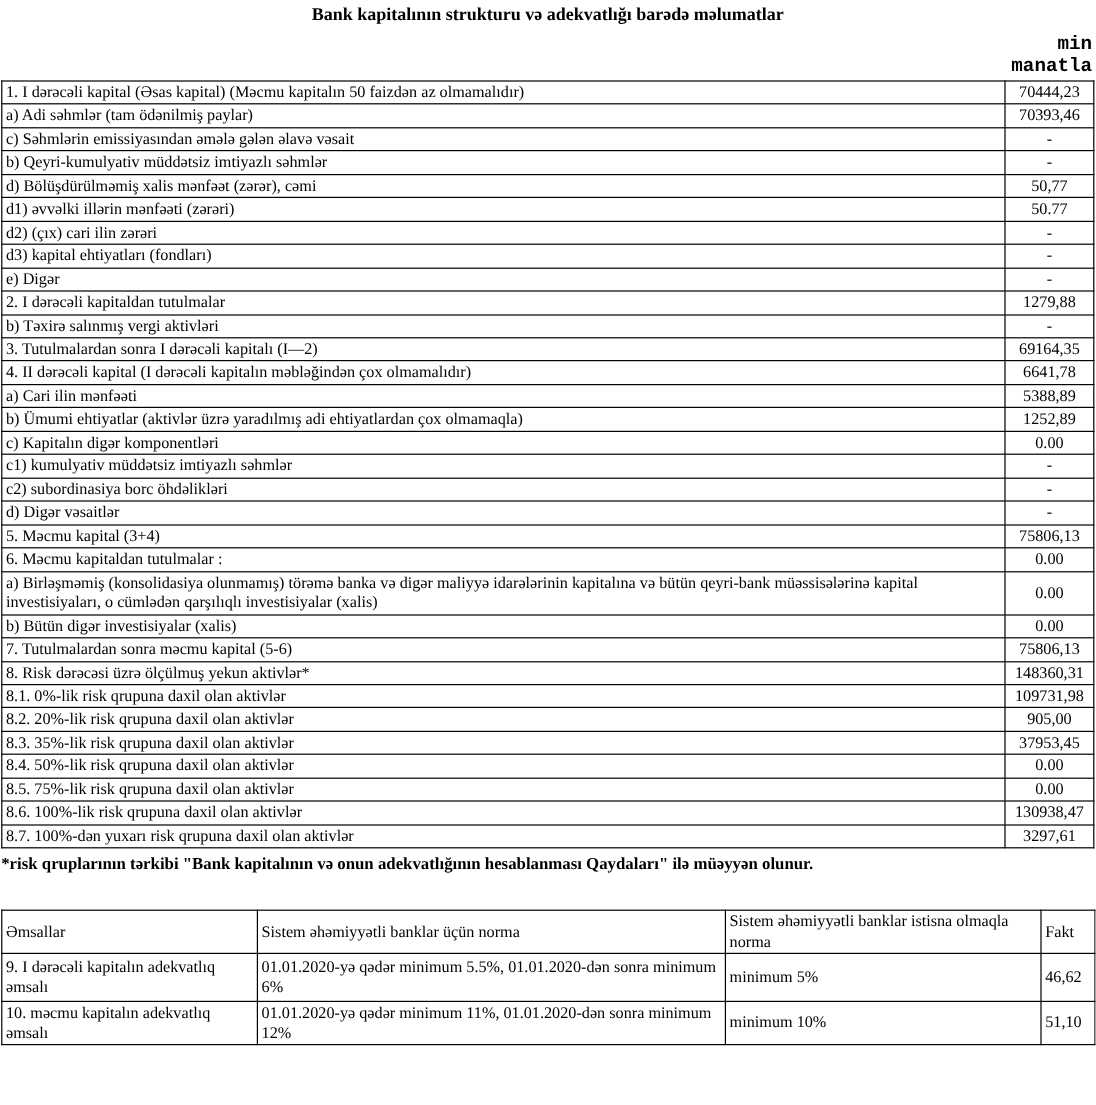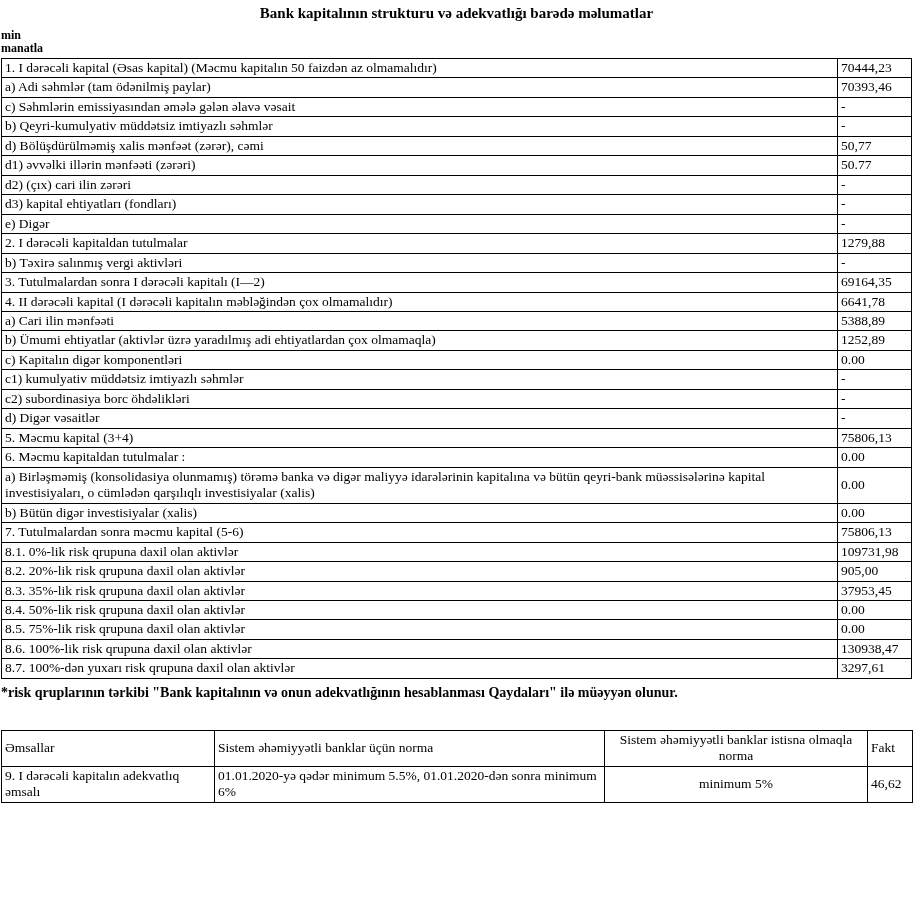--- a/index.html
+++ b/index.html
@@ -14,56 +14,58 @@
   .page { padding: 3px 1px 0 1px; }
 
   .title {
     text-align: center;
     font-weight: bold;
     font-size: 15px;
     padding-top: 2px;
   }
 
   .unit-label {
+    text-align: right;
     font-weight: bold;
-    font-size: 12px;
+    font-size: 16px;
     line-height: 1.12;
     margin: 7px 2px 2px 0;
     white-space: pre-line;
+    font-family: Liberation Mono, monospace;
   }
 
   table {
     border-collapse: collapse;
     width: 911px;
     table-layout: fixed;
   }
   td, th {
     border: 1px solid #000;
     font-size: 13.5px;
     line-height: 1.22;
     padding: 1px 3px;
     vertical-align: middle;
     font-weight: normal;
   }
 
   .capital-table tr { height: 19px; }
   .capital-table .label-cell { text-align: left; }
-  .capital-table .value-cell { text-align: left; width: 74px; }
+  .capital-table .value-cell { text-align: center; width: 74px; }
 
   .footnote {
     font-weight: bold;
     font-size: 14px;
     margin: 6px 0 0 0;
   }
 
   .ratios-table { margin-top: 29px; }
   .ratios-table th { text-align: left; }
   .ratios-table .col-coeff   { width: 213px; }
   .ratios-table .col-norm1   { width: 390px; }
-  .ratios-table .col-norm2   { width: 263px; text-align: center; }
+  .ratios-table .col-norm2   { width: 263px; }
   .ratios-table .col-fact    { width: 45px; }
   .ratios-table thead tr { height: 34px; }
   .ratios-table tbody tr { height: 40px; }
   .ratios-table tbody tr:last-child { height: 25px; }
 </style>
 </head>
 <body>
 
 <div class="page">
 
@@ -162,20 +164,24 @@
           <td class="label-cell">a)  Birləşməmiş (konsolidasiya olunmamış) törəmə banka və digər maliyyə idarələrinin kapitalına və bütün qeyri-bank müəssisələrinə kapital investisiyaları, o cümlədən qarşılıqlı investisiyalar (xalis)</td>
           <td class="value-cell">0.00</td>
         </tr>
         <tr>
           <td class="label-cell">b) Bütün digər investisiyalar (xalis)</td>
           <td class="value-cell">0.00</td>
         </tr>
         <tr>
           <td class="label-cell">7. Tutulmalardan sonra məcmu kapital (5-6)</td>
           <td class="value-cell">75806,13</td>
+        </tr>
+        <tr>
+          <td class="label-cell">8. Risk dərəcəsi üzrə ölçülmuş yekun aktivlər*</td>
+          <td class="value-cell">148360,31</td>
         </tr>
         <tr>
           <td class="label-cell">8.1. 0%-lik risk qrupuna daxil olan aktivlər</td>
           <td class="value-cell">109731,98</td>
         </tr>
         <tr>
           <td class="label-cell">8.2. 20%-lik risk qrupuna daxil olan aktivlər</td>
           <td class="value-cell">905,00</td>
         </tr>
         <tr>
@@ -212,16 +218,22 @@
         <th class="col-fact">Fakt</th>
       </tr>
     </thead>
     <tbody>
         <tr>
           <td class="col-coeff">9. I dərəcəli kapitalın adekvatlıq əmsalı</td>
           <td class="col-norm1">01.01.2020-yə qədər minimum 5.5%, 01.01.2020-dən sonra minimum 6%</td>
           <td class="col-norm2">minimum 5%</td>
           <td class="col-fact">46,62</td>
         </tr>
+        <tr>
+          <td class="col-coeff">10. məcmu kapitalın adekvatlıq əmsalı</td>
+          <td class="col-norm1">01.01.2020-yə qədər minimum 11%, 01.01.2020-dən sonra minimum 12%</td>
+          <td class="col-norm2">minimum 10%</td>
+          <td class="col-fact">51,10</td>
+        </tr>
       </tbody>
   </table>
 
 </div>
 
 </body></html>

